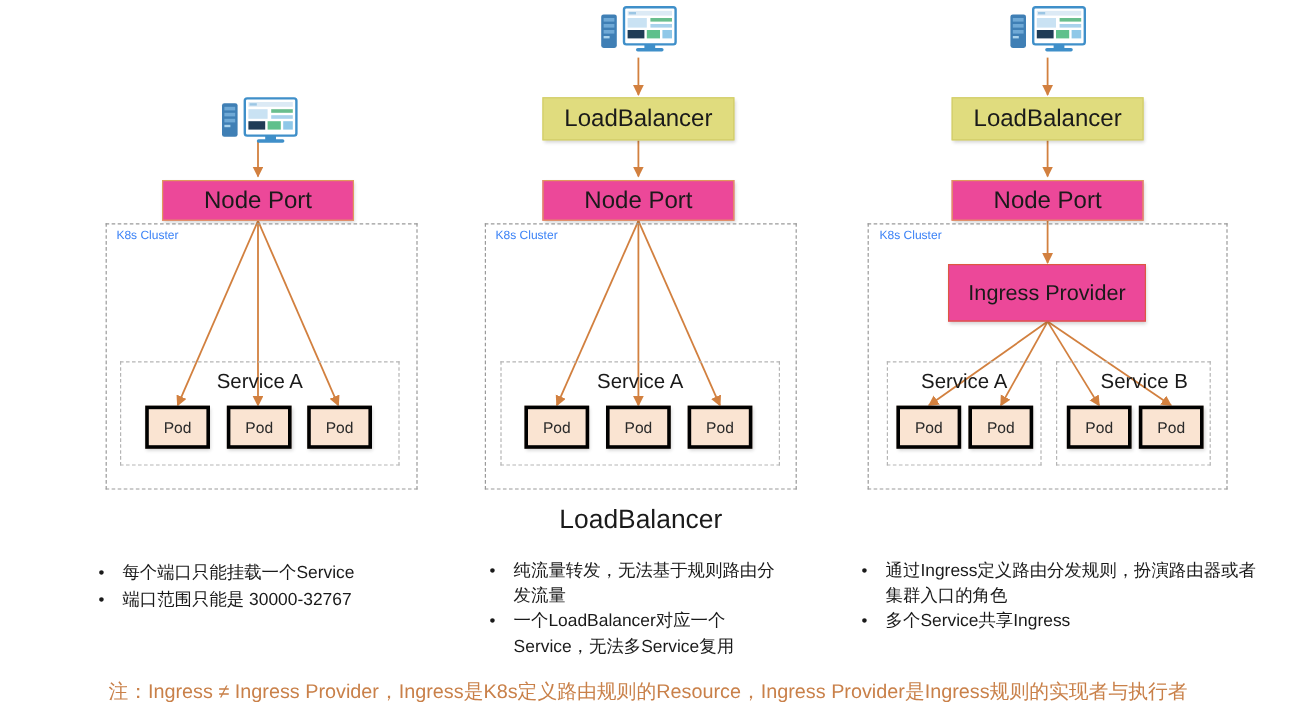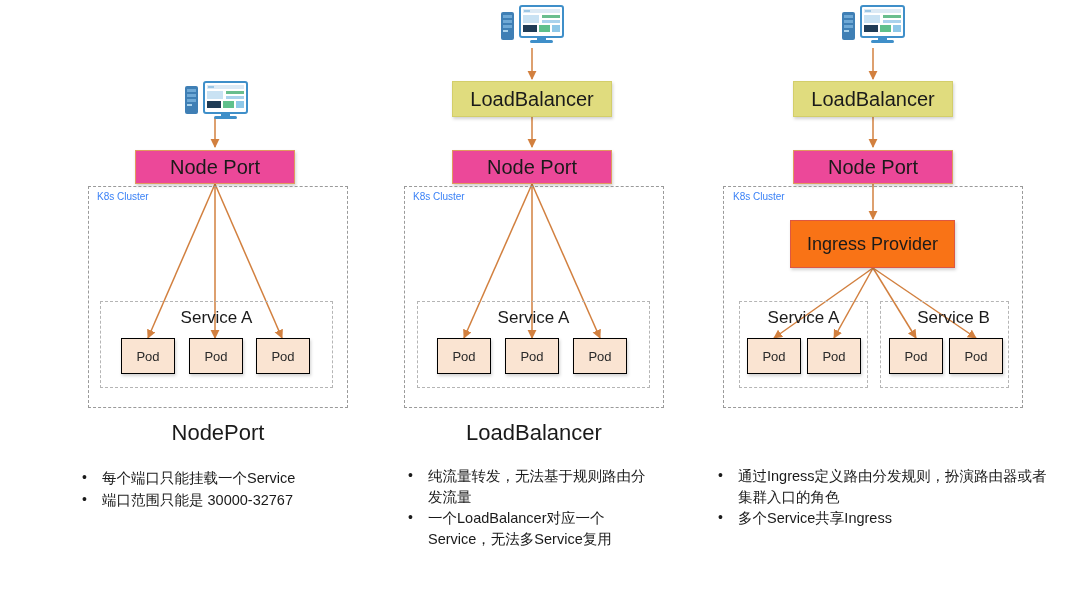--- a/index.html
+++ b/index.html
@@ -25,30 +25,30 @@
   }
   .lb-box {
     background: #E0DC7E;
     border: 1px solid #D3CE6A;
     display: flex; align-items: center; justify-content: center;
     font-size: 20px; color: #1a1a1a;
     box-shadow: 1px 2px 3px rgba(0,0,0,0.18);
     white-space: nowrap;
   }
   .ingress-box {
-    background: #f97316;
+    background: #ec4899;
     border: 1px solid #DD5742;
     display: flex; align-items: center; justify-content: center;
     font-size: 18px; color: #1a1a1a;
     box-shadow: 1px 2px 3px rgba(0,0,0,0.18);
     white-space: nowrap;
   }
   .pod-box {
     background: #FAE4D2;
-    border: 1px solid #000000;
+    border: 3px solid #000000;
     display: flex; align-items: center; justify-content: center;
     font-size: 13px; color: #2a2a2a;
     box-shadow: 1px 2px 3px rgba(0,0,0,0.18);
   }
 
   
   .cluster-box {
     border: 1px dashed #9a9a9a;
     background: transparent;
   }
@@ -207,21 +207,20 @@
   <div class="abs cluster-box" style="left:88px; top:186px; width:260px; height:222px;"></div>
   <div class="cluster-label" style="left:97px; top:191px;">K8s Cluster</div>
 
   <div class="abs service-box" style="left:100px; top:301px; width:233px; height:87px;"></div>
   <div class="service-label" style="left:100px; top:308px; width:233px;">Service A</div>
 
   <div class="abs pod-box" style="left:121px; top:338px; width:54px; height:36px;">Pod</div>
   <div class="abs pod-box" style="left:189px; top:338px; width:54px; height:36px;">Pod</div>
   <div class="abs pod-box" style="left:256px; top:338px; width:54px; height:36px;">Pod</div>
 
-  <div class="col-title" style="left:88px; top:420px; width:260px;">NodePort</div>
 
   <div class="bullets" style="left:82px; top:468px; width:300px;">
     <div class="bullet-row">
       <span class="bullet-dot">•</span>
       <span class="bullet-text">每个端口只能挂载一个Service</span>
     </div>
     <div class="bullet-row">
       <span class="bullet-dot">•</span>
       <span class="bullet-text">端口范围只能是 30000-32767</span>
     </div>
@@ -278,14 +277,15 @@
     <div class="bullet-row">
       <span class="bullet-dot">•</span>
       <span class="bullet-text">通过Ingress定义路由分发规则，扮演路由器或者集群入口的角色</span>
     </div>
     <div class="bullet-row">
       <span class="bullet-dot">•</span>
       <span class="bullet-text">多个Service共享Ingress</span>
     </div>
   </div>
 
+  <div class="footnote" style="top:566px;">注：Ingress ≠ Ingress Provider，Ingress是K8s定义路由规则的Resource，Ingress Provider是Ingress规则的实现者与执行者</div>
 
 </div>
 
 </body></html>

